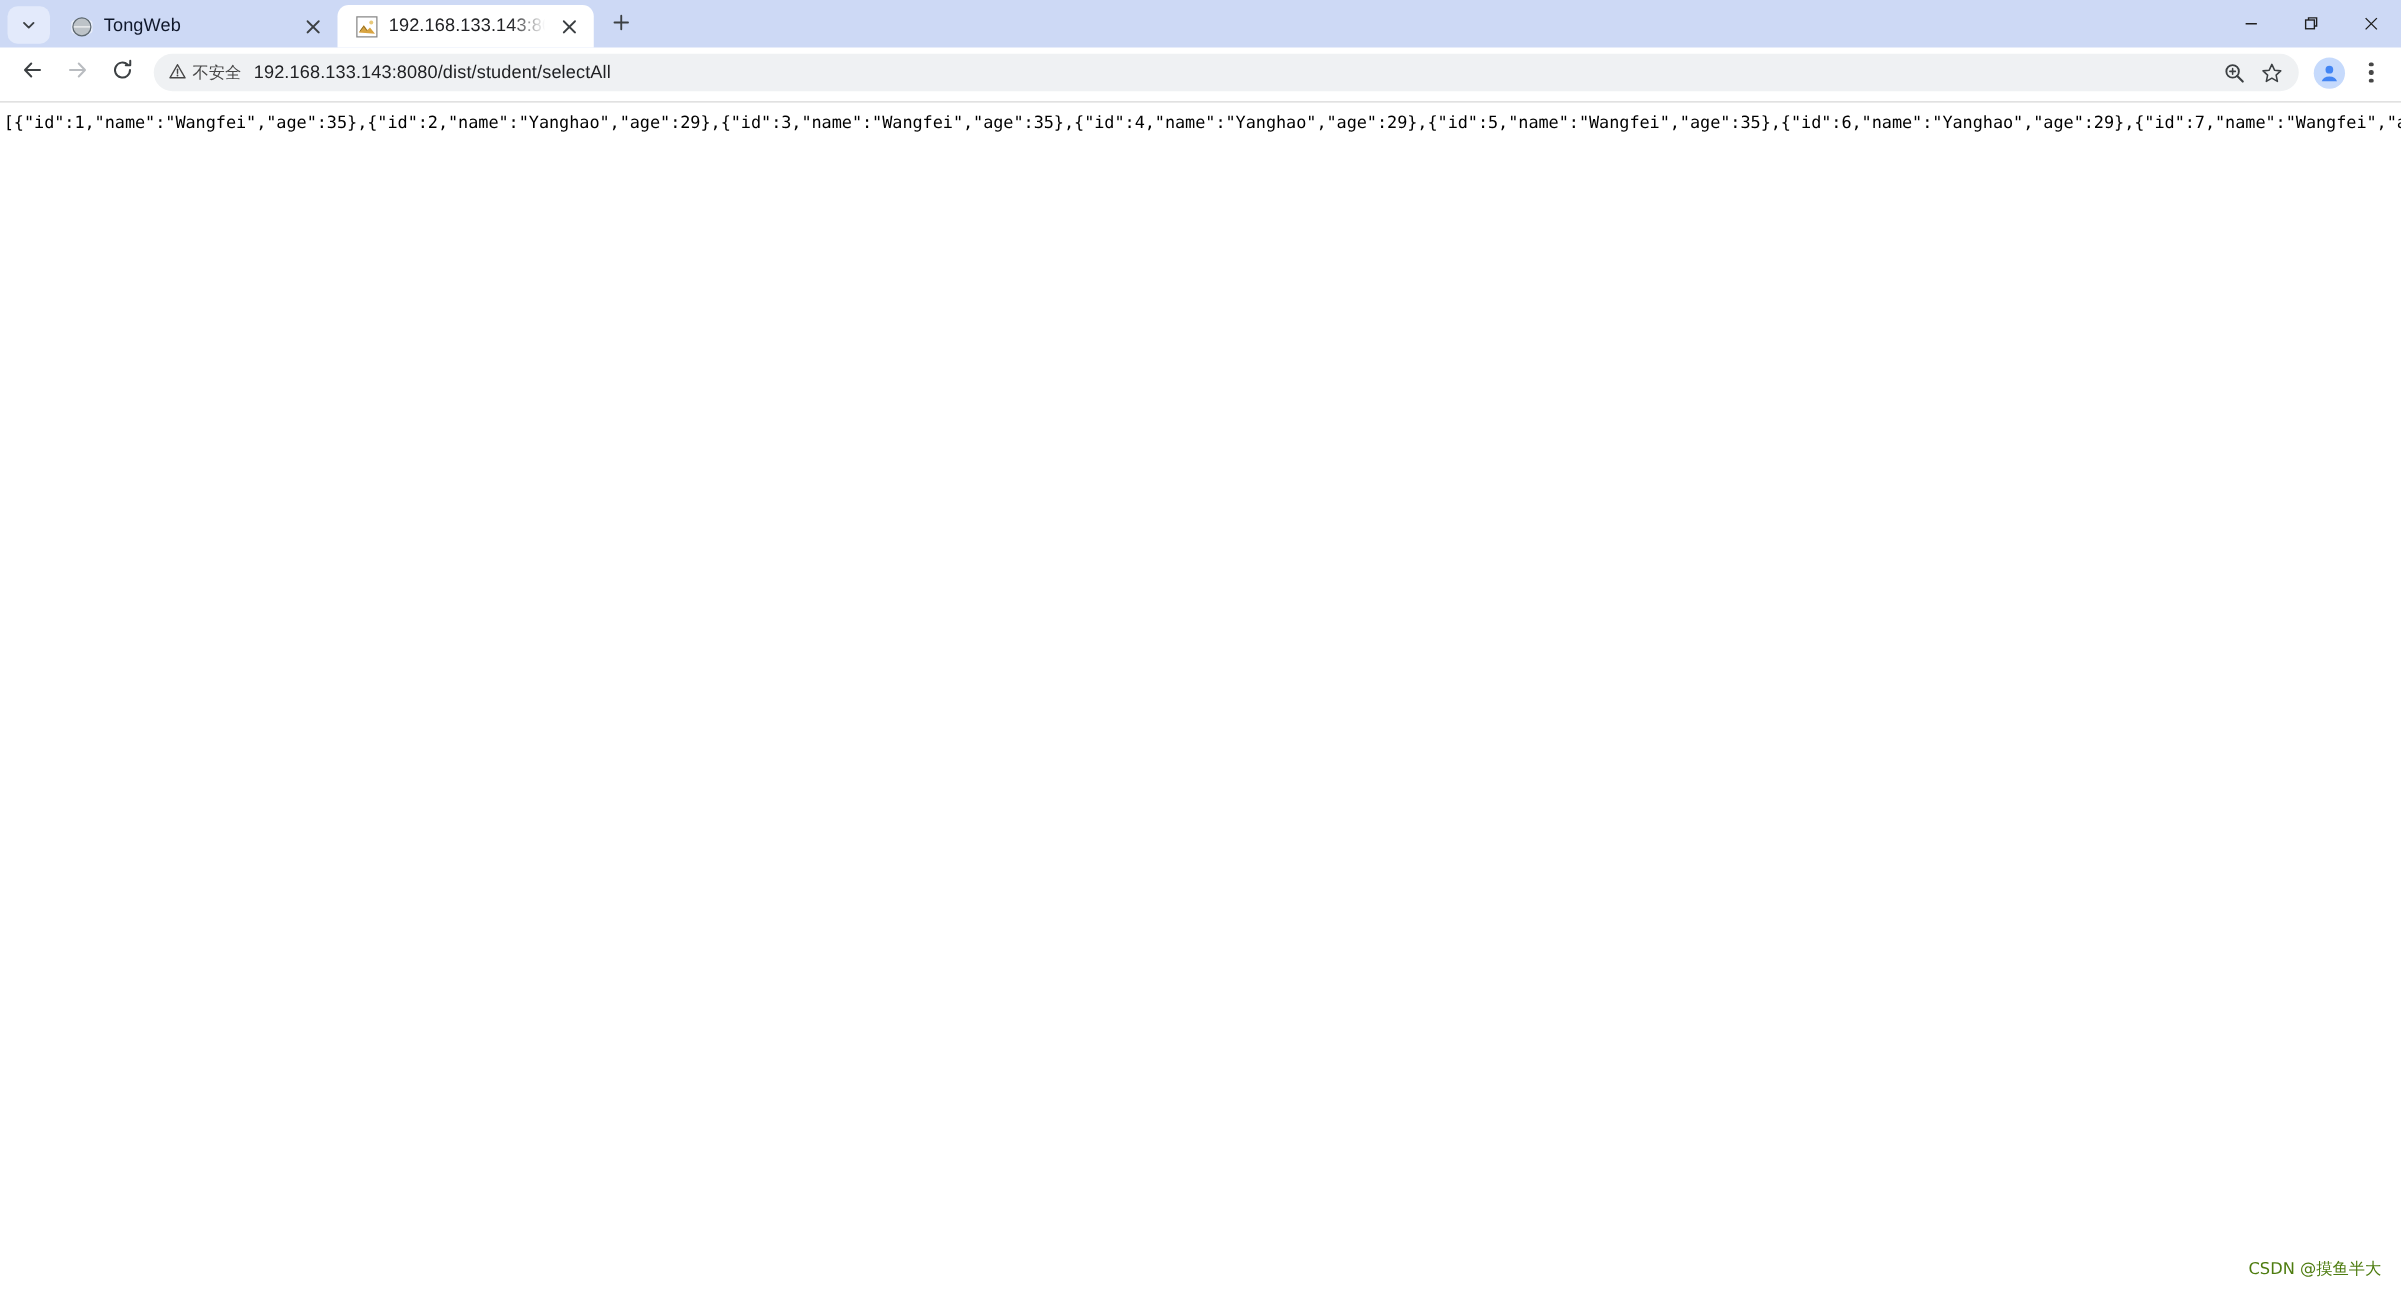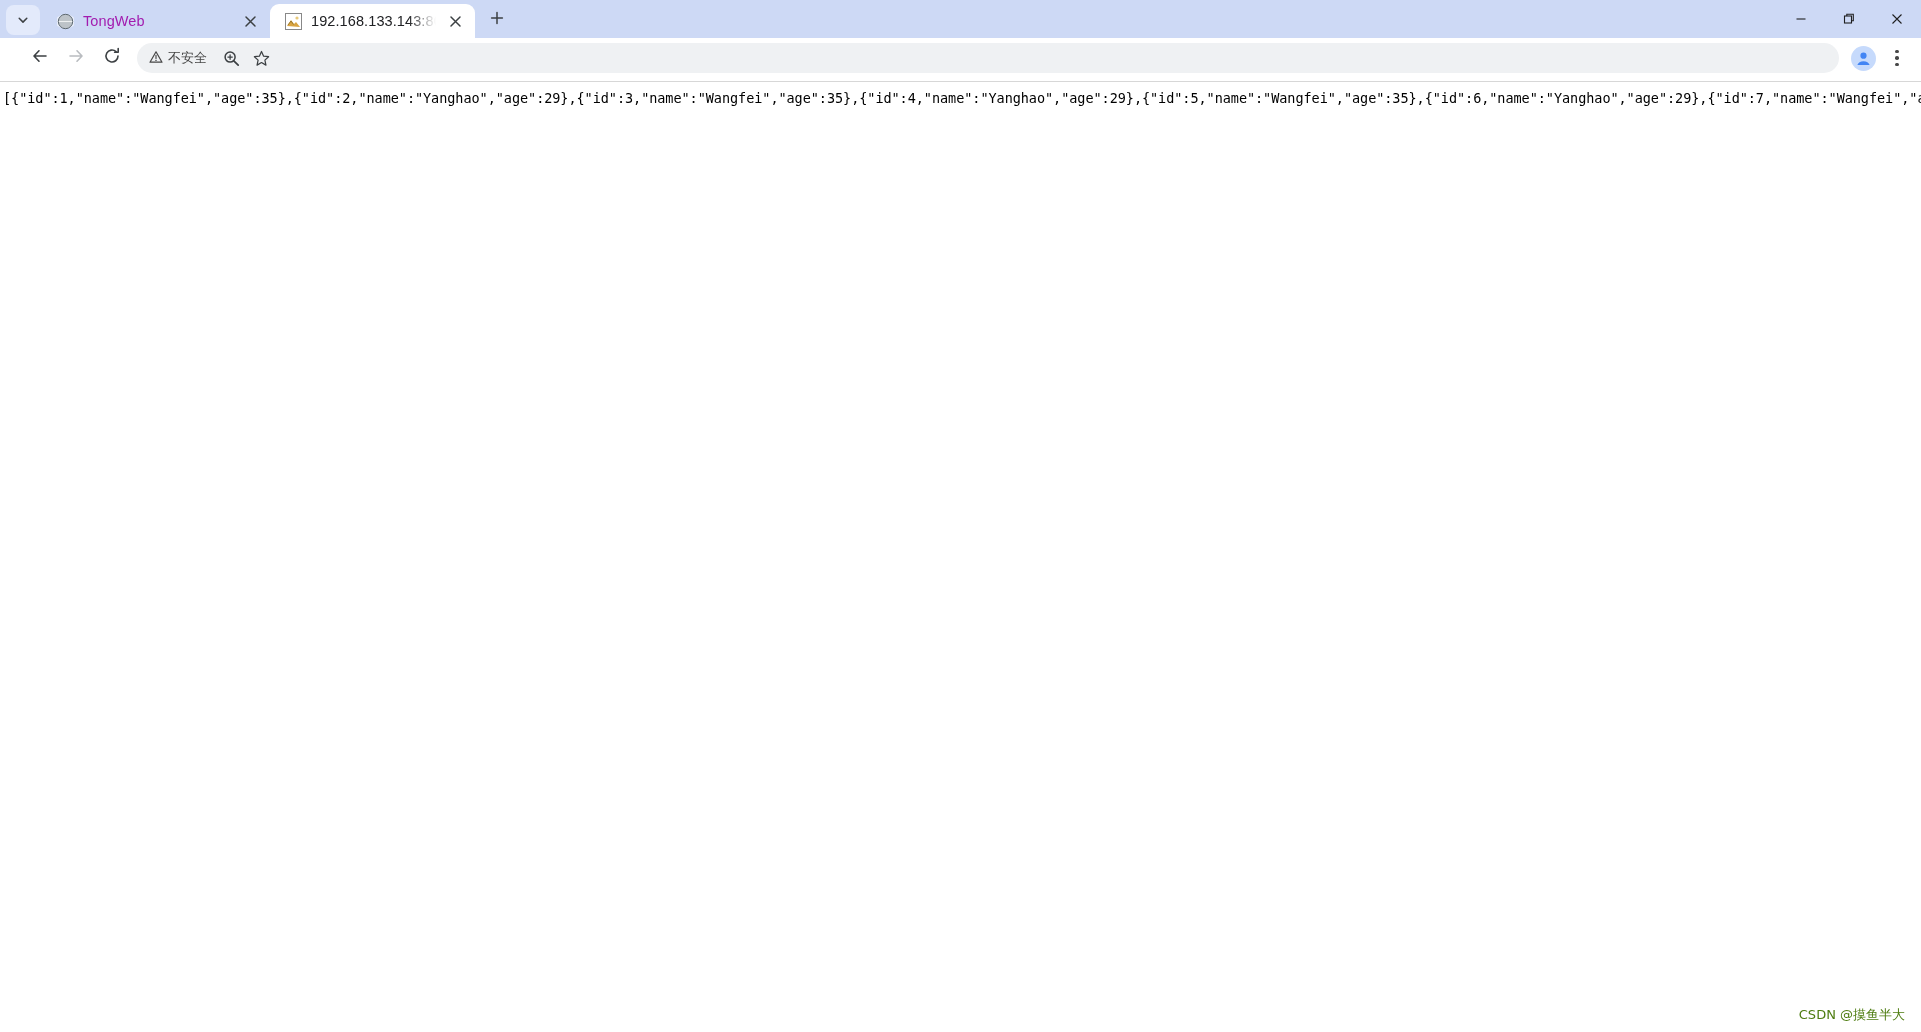--- a/index.html
+++ b/index.html
@@ -40,21 +40,21 @@
   .tab-search svg { display:block; }
 
   .tab {
     height: 34px;
     display: flex;
     align-items: center;
     gap: 9px;
     padding: 0 10px 0 14px;
     border-radius: 9px 9px 0 0;
     font-size: 14px;
-    color: #a21caf;
+    color: #0f172a;
     position: relative;
     cursor: pointer;
     flex: 0 0 auto;
     min-width: 0;
   }
   .tab.inactive { width: 228px; background: transparent; }
   .tab.active {
     width: 205px;
     background: #ffffff;
     color: #202124;
@@ -113,21 +113,21 @@
     color: #1f1f1f;
   }
 
   
   .toolbar {
     height: 40px;
     flex: 0 0 40px;
     background: #ffffff;
     display: flex;
     align-items: center;
-    padding: 0 8px 0 22px;
+    padding: 0 8px 0 8px;
     gap: 0;
   }
   .navbtn {
     width: 36px; height: 36px;
     display: flex; align-items: center; justify-content: center;
     border-radius: 50%;
     cursor: pointer;
     flex: 0 0 36px;
   }
   .omnibox {
@@ -344,20 +344,21 @@
       <span class="security-chip">
         <span>
           <svg width="14" height="14" viewBox="0 0 14 14">
             <path d="M7 1.8 L13 12.2 H1 Z" fill="none" stroke="#474747" stroke-width="1.2" stroke-linejoin="round"></path>
             <path d="M7 5.4 V8.6" stroke="#474747" stroke-width="1.15" stroke-linecap="round"></path>
             <circle cx="7" cy="10.4" r=".72" fill="#474747"></circle>
           </svg>
         </span>
         <span>不安全</span>
       </span>
+      <span class="url-text">192.168.133.143:8080/dist/student/selectAll</span>
       <span class="omni-right">
         <span class="omni-icon">
           <svg width="17" height="17" viewBox="0 0 17 17">
             <circle cx="7.1" cy="7.1" r="5" fill="none" stroke="#3c4043" stroke-width="1.5"></circle>
             <path d="M10.8 10.8 L15.2 15.2" stroke="#3c4043" stroke-width="1.7" stroke-linecap="round"></path>
             <path d="M7.1 4.9 V9.3 M4.9 7.1 H9.3" stroke="#3c4043" stroke-width="1.25" stroke-linecap="round"></path>
           </svg>
         </span>
         <span class="omni-icon">
           <svg width="17" height="17" viewBox="0 0 18 18">

